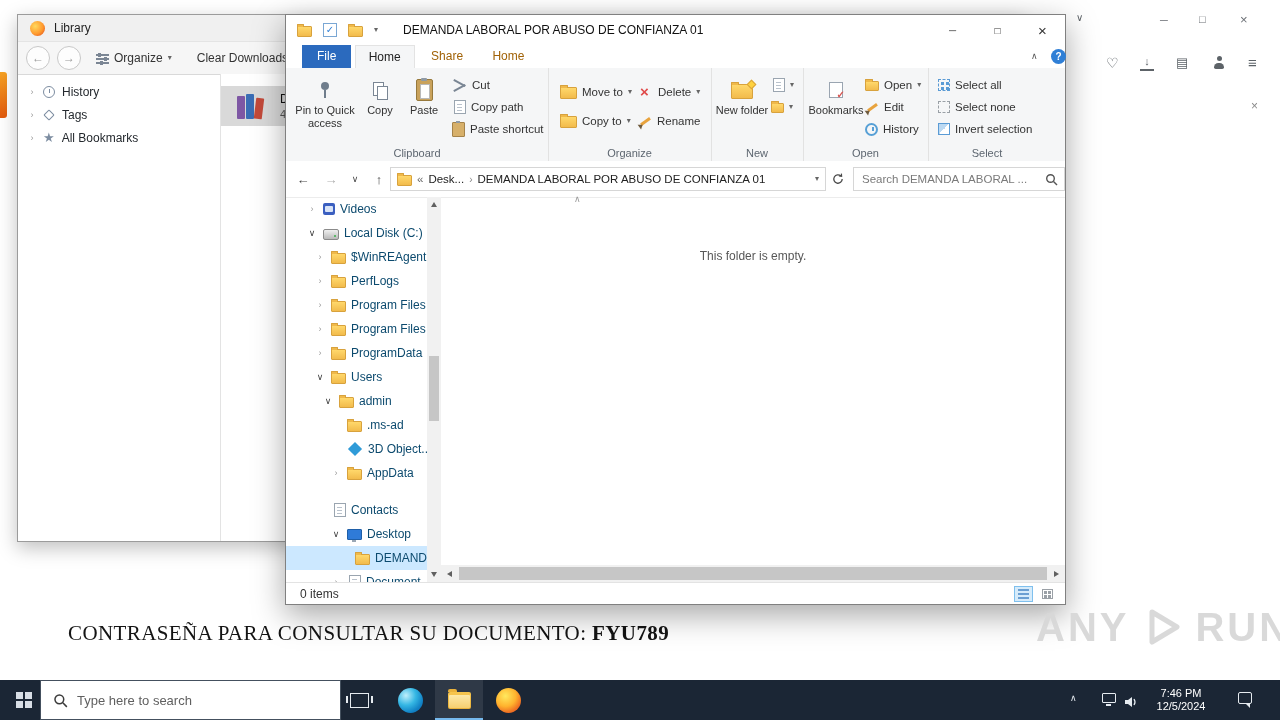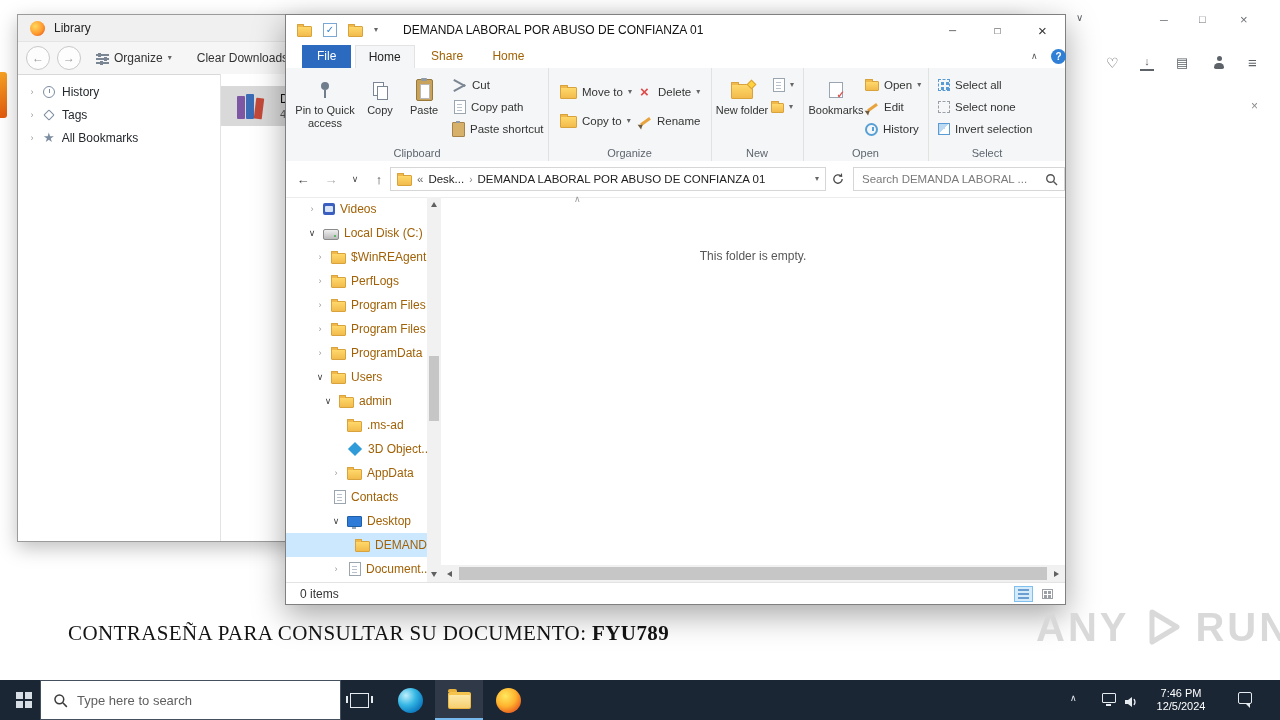--- a/index.html
+++ b/index.html
@@ -126,21 +126,21 @@
   .search-box input{border:0;outline:0;flex:1;min-width:0;font:11.5px "Liberation Sans","DejaVu Sans",sans-serif;color:#333;padding:0 4px 0 8px;background:transparent}
   .search-box input::placeholder{color:#7a7a7a}
   
   .x-main{position:absolute;top:182px;left:0;right:0;bottom:22px;display:flex}
   .x-tree{position:relative;width:155px;overflow:hidden}
   .tree-rows{position:absolute;left:0;top:0;width:141px}
   .tree-row{height:24px;display:flex;align-items:center;gap:5px;white-space:nowrap;overflow:hidden}
   .tree-row.selected{background:#cce8ff}
   .tchev{width:12px;font-size:9px;color:#9a9a9a;flex:none;text-align:center}
   .tchev.exp{color:#3c3c3c}
-  .tlab{font-size:12px;color:#a16207}
+  .tlab{font-size:12px;color:#0c4a6e}
   .x-vscroll{position:absolute;right:0;top:0;bottom:0;width:14px;background:#f1f1f1}
   .thumb-v{position:absolute;left:2px;right:2px;top:159px;height:65px;background:#c6c6c6}
   .sarr{position:absolute;left:0;width:14px;height:15px;display:flex;align-items:center;justify-content:center}
   .tri-up{width:0;height:0;border-left:3.5px solid transparent;border-right:3.5px solid transparent;border-bottom:5px solid #606060}
   .tri-down{width:0;height:0;border-left:3.5px solid transparent;border-right:3.5px solid transparent;border-top:5px solid #606060}
   .tri-left{width:0;height:0;border-top:3.5px solid transparent;border-bottom:3.5px solid transparent;border-right:5px solid #606060}
   .tri-right{width:0;height:0;border-top:3.5px solid transparent;border-bottom:3.5px solid transparent;border-left:5px solid #606060}
   .x-files{position:relative;flex:1}
   .fhead{position:absolute;top:0;left:0;right:0;height:24px;display:flex;font-size:12px;color:#3f4a56}
   .fcol{line-height:24px;border-right:1px solid #eaeaea;box-sizing:border-box;padding-left:10px;white-space:nowrap;overflow:hidden}
@@ -482,21 +482,21 @@
           <div class="tree-row" style="padding-left: 44px;">
             <span class="tchev"></span>
             <span class="ico i-cube"></span>
             <span class="tlab">3D Object...</span>
           </div>
           <div class="tree-row" style="padding-left: 44px;">
             <span class="tchev">›</span>
             <span class="ico i-folder"></span>
             <span class="tlab">AppData</span>
           </div>
-          <div class="tree-row" style="padding-left: 29px;">
+          <div class="tree-row" style="padding-left: 29px; margin-top: 13px;">
             <span class="tchev"></span>
             <span class="ico i-page"></span>
             <span class="tlab">Contacts</span>
           </div>
           <div class="tree-row" style="padding-left: 44px;">
             <span class="tchev exp">∨</span>
             <span class="ico i-desktop"></span>
             <span class="tlab">Desktop</span>
           </div>
           <div class="tree-row selected" style="padding-left: 52px;">

